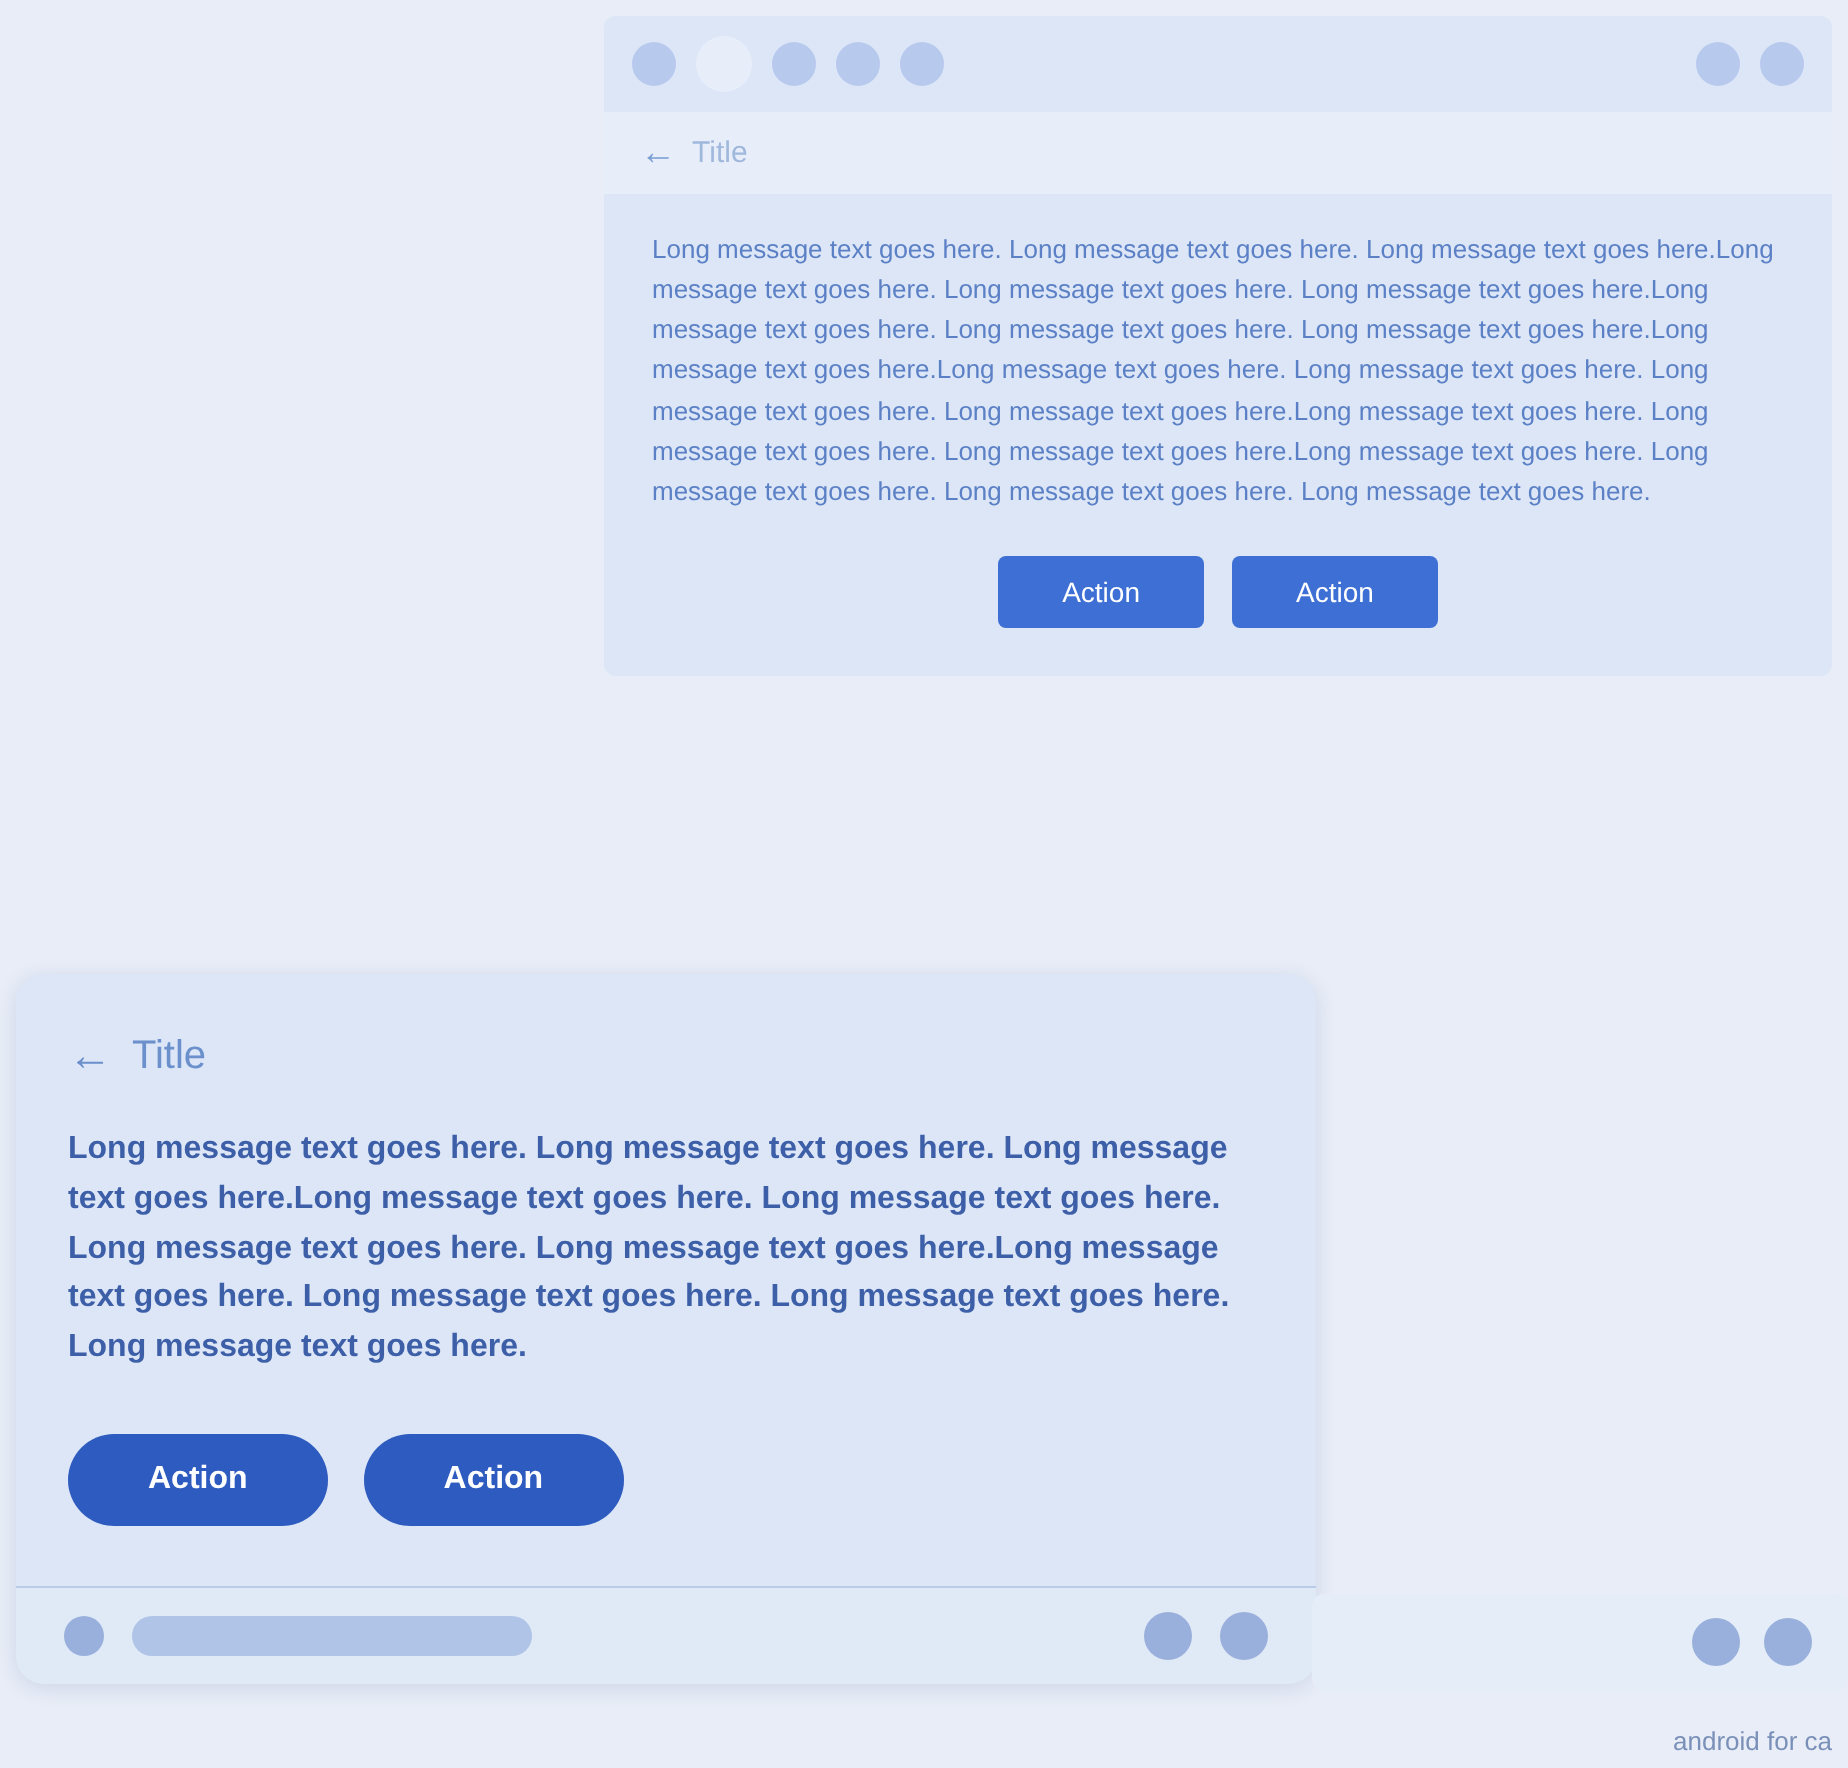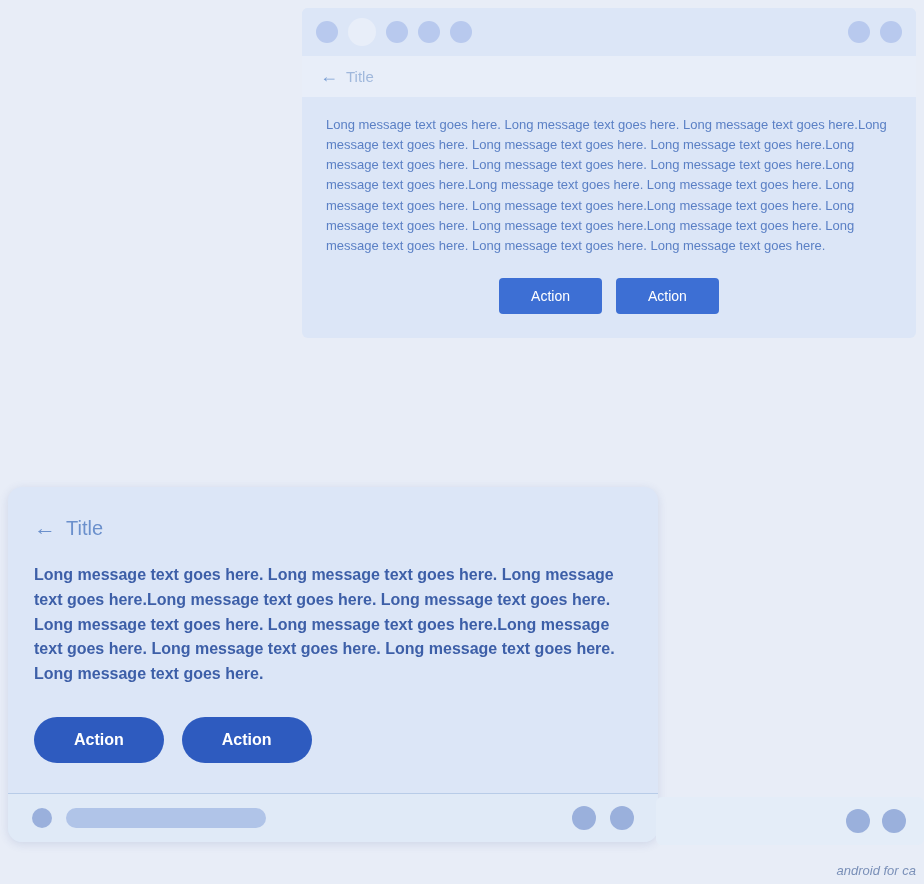--- a/index.html
+++ b/index.html
@@ -186,21 +186,20 @@
 
     .right-dot { width: 24px; height: 24px; background: #9ab0dc; border-radius: 50%; }
 
     
     .watermark {
       position: absolute;
       bottom: 6px;
       right: 8px;
       color: #7a90b8;
       font-size: 13px;
-      font-style: italic;
     }
   </style>
 </head>
 <body>
 
 <div class="top-card">
 
   <div class="top-card-statusbar">
     <span class="dot dot-sm dot-light"></span>
     <span class="dot dot-md dot-white"></span>

